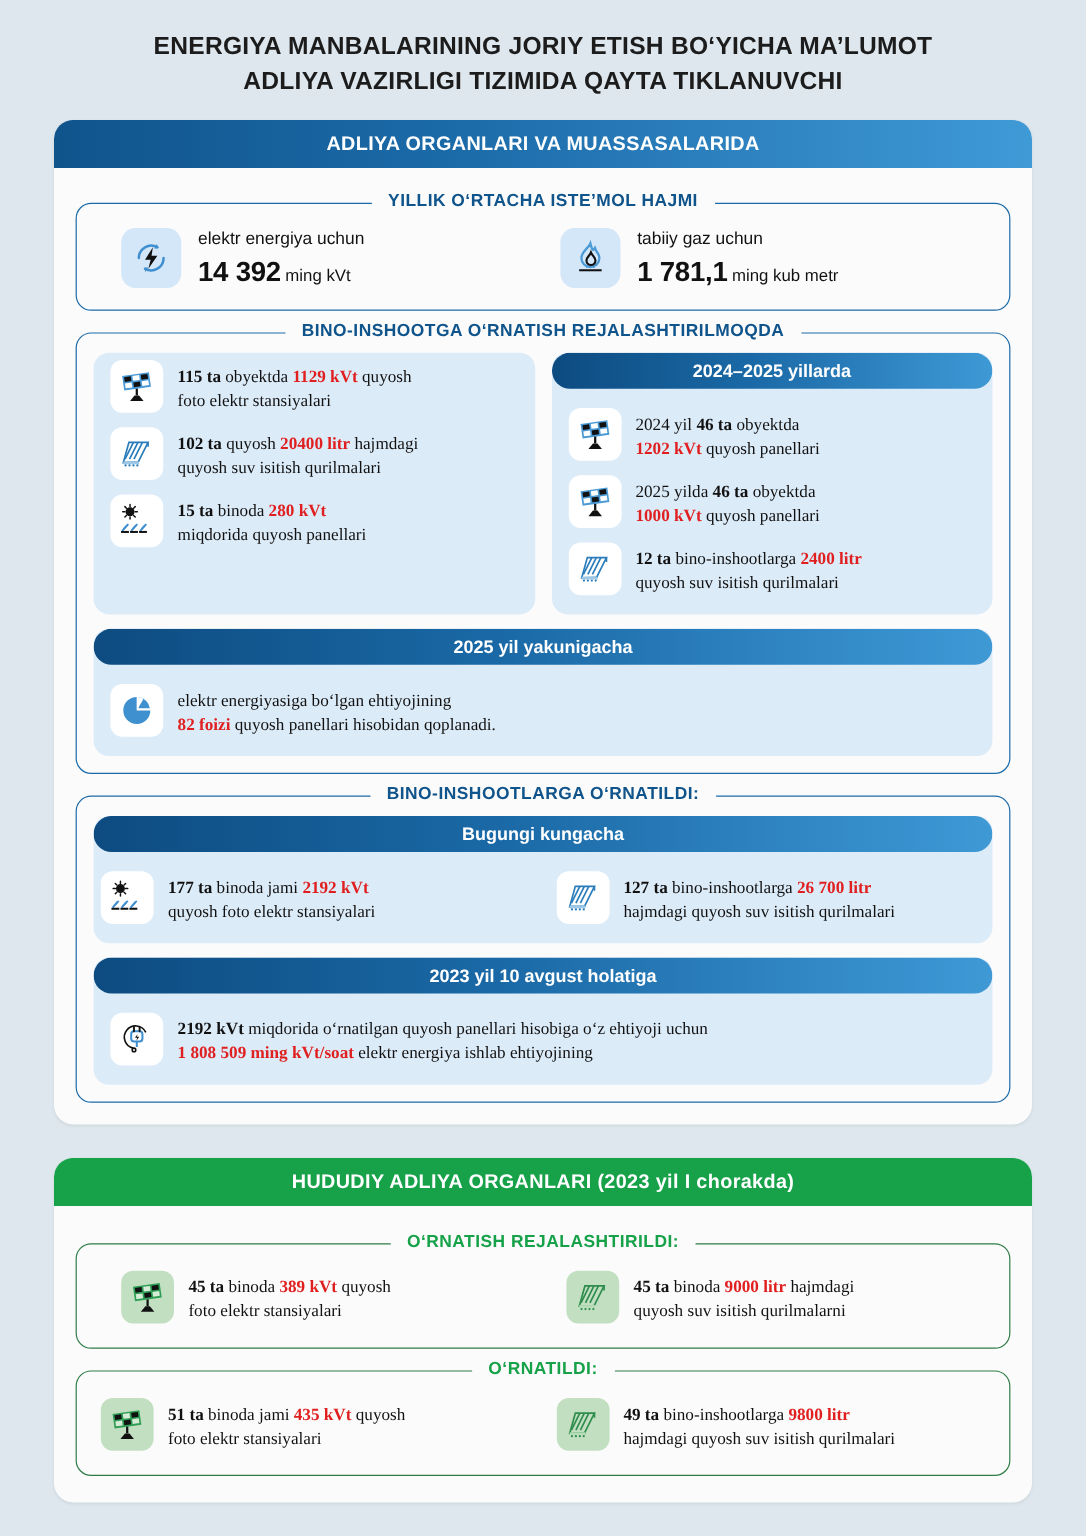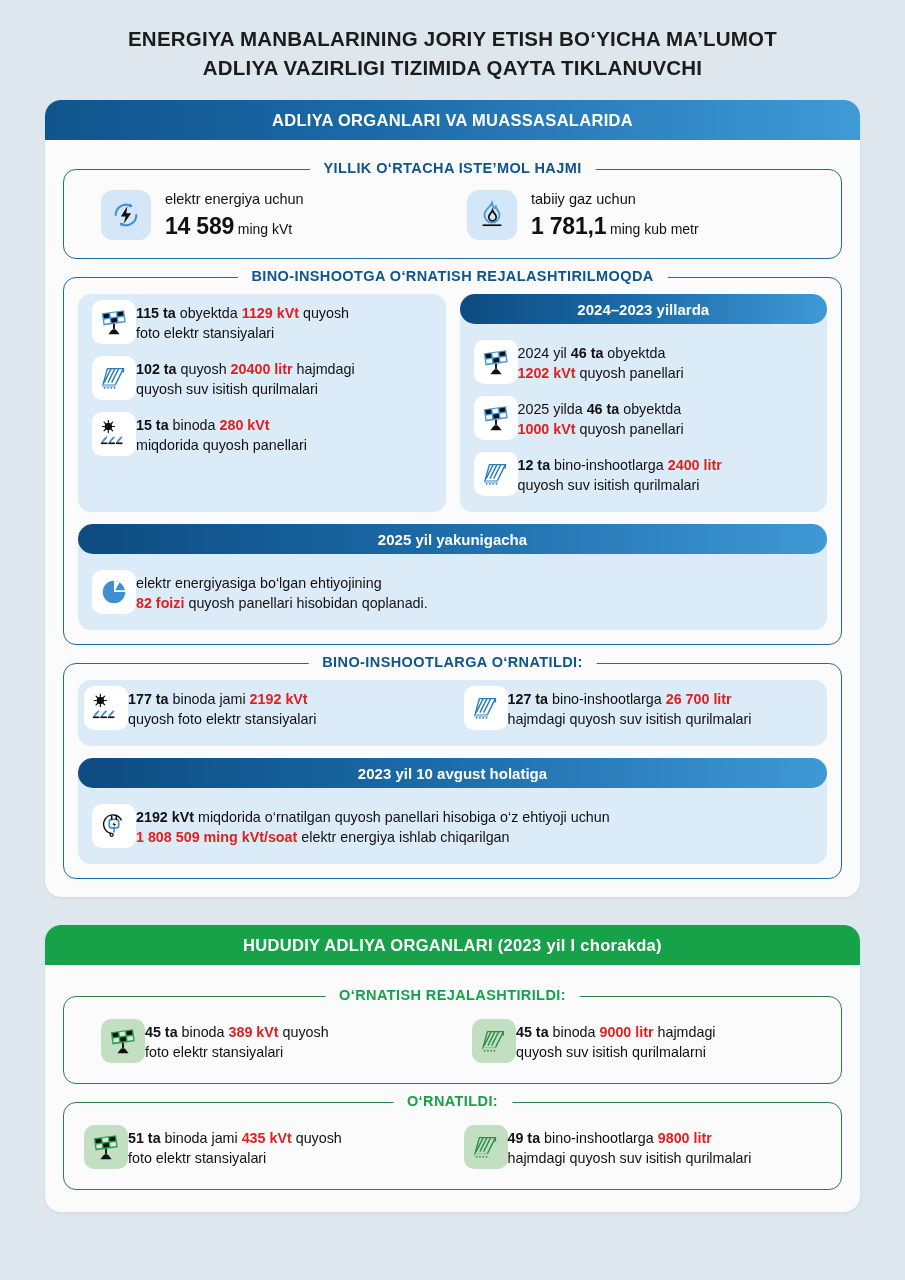--- a/index.html
+++ b/index.html
@@ -99,22 +99,24 @@
     background: linear-gradient(to right, #0d4b80 0%, #1a69a6 45%, #3e99d5 100%);
     margin: 0 0 10px 0;
   }
 
   .cols2 { display: flex; gap: 14px; }
   .cols2 > * { flex: 1 1 0; min-width: 0; }
 
   
   .item {
     display: flex;
-    align-items: center;
+    align-items: flex-end;
+    gap: 12px;
     padding: 6px 12px 6px 14px;
+    font-family: Liberation Serif, serif;
   }
   .item-text {
     font-size: 14.3px;
     line-height: 1.42;
     padding-top: 2px;
     color: #111;
   }
   .item-text b { font-weight: bold; }
   .item-text .hi { color: #e02020; font-weight: bold; }
 
@@ -164,21 +166,21 @@
               <path d="M5 16a11 11 0 0 1 16.5-9.5" fill="none" stroke="#3f8fd0" stroke-width="2.2" stroke-linecap="round"></path>
               <path d="M27 16a11 11 0 0 1-16.5 9.5" fill="none" stroke="#3f8fd0" stroke-width="2.2" stroke-linecap="round"></path>
               <path d="M21 3.5l1.5 3.6-3.8.6z" fill="#3f8fd0"></path>
               <path d="M11 28.5l-1.5-3.6 3.8-.6z" fill="#3f8fd0"></path>
               <path d="M17.5 6.5l-7 11h5l-2 8 8-11.5h-5.2z" fill="#111"></path>
             </svg>
           </div>
           <div>
             <div class="consume-label">elektr energiya uchun</div>
             <div class="consume-value">
-              <span class="num">14 589</span>
+              <span class="num">14 392</span>
               <span class="unit">ming kVt</span>
             </div>
           </div>
         </div>
 
         <div class="consume-cell">
           <div class="icon-tile lightblue">
             <svg width="30" height="30" viewBox="0 0 32 32">
               <path d="M16 3c-2 5-8 7-8 13a8 8 0 0 0 16 0c0-4-3-5-4-9-1.5 2-2 4-4-4z" fill="none" stroke="#4a9ad6" stroke-width="2"></path>
               <path d="M16.5 11c-1 3-4 4.2-4 7.2a4 4 0 0 0 8 0c0-2.6-2.4-3.6-4-7.2z" fill="none" stroke="#111" stroke-width="1.9"></path>
@@ -259,21 +261,21 @@
                       <rect x="10" y="25" width="7" height="1.8"></rect>
                       <rect x="18" y="25" width="7" height="1.8"></rect>
                     </g>
                   </svg>
                 </span>
                 <span class="item-text"><b>15 ta</b><span> binoda </span><span class="hi">280 kVt</span><br><span>miqdorida quyosh panellari</span></span>
               </div>
             </div>
         </div>
         <div class="subcard">
-          <div class="sub-header">2024–2023 yillarda</div>
+          <div class="sub-header">2024–2025 yillarda</div>
           <div>
               <div class="item">
                 <span class="icon-tile">
                   <svg width="30" height="30" viewBox="0 0 32 32">
                     <g transform="rotate(-8 16 13)">
                       <rect x="4" y="5" width="24" height="13" fill="#4a9ad6"></rect>
                       <rect x="5.5" y="6.3" width="6" height="4.3" fill="#111"></rect>
                       <rect x="13" y="6.3" width="6" height="4.3" fill="#fff"></rect>
                       <rect x="20.5" y="6.3" width="6" height="4.3" fill="#111"></rect>
                       <rect x="5.5" y="12" width="6" height="4.3" fill="#fff"></rect>
@@ -341,20 +343,21 @@
               <span class="item-text"><span>elektr energiyasiga bo‘lgan ehtiyojining</span><br><span class="hi">82 foizi</span><span> quyosh panellari hisobidan qoplanadi.</span></span>
             </div>
           </div>
       </div>
     </div>
 
     <div class="group">
       <div class="group-legend">BINO-INSHOOTLARGA O‘RNATILDI:</div>
 
       <div class="subcard">
+        <div class="sub-header">Bugungi kungacha</div>
         <div class="plain-row">
             <div class="item">
               <span class="icon-tile">
                 <svg width="30" height="30" viewBox="0 0 32 32">
                   <circle cx="10" cy="8" r="4" fill="#111"></circle>
                   <g stroke="#111" stroke-width="1.3" stroke-linecap="round">
                     <path d="M10 1.5v2M10 12.5v2M3.5 8h2M14.5 8h2M5.4 3.4l1.4 1.4M13.2 11.2l1.4 1.4M14.6 3.4l-1.4 1.4M6.8 11.2l-1.4 1.4"></path>
                   </g>
                   <g stroke="#3f8fd0" stroke-width="1.6">
                     <path d="M3 25l5.5-6M11 25l5.5-6M19 25l5.5-6"></path>
@@ -398,21 +401,21 @@
               <span class="icon-tile">
                 <svg width="30" height="30" viewBox="0 0 32 32">
                   <path d="M24 10a10 10 0 1 0-11 14" fill="none" stroke="#111" stroke-width="1.5"></path>
                   <circle cx="13.5" cy="25.5" r="1.6" fill="none" stroke="#111" stroke-width="1.4"></circle>
                   <rect x="11" y="9" width="10" height="9" rx="2.6" fill="none" stroke="#3f8fd0" stroke-width="1.8"></rect>
                   <path d="M13.5 9V5.5M18.5 9V5.5" stroke="#111" stroke-width="1.7" stroke-linecap="round"></path>
                   <path d="M16 18v5" stroke="#3f8fd0" stroke-width="1.8"></path>
                   <path d="M16.6 11.5l-2.2 3.2h1.9l-0.7 2.6 2.6-3.5h-2z" fill="#111"></path>
                 </svg>
               </span>
-              <span class="item-text"><b>2192 kVt</b><span> miqdorida o‘rnatilgan quyosh panellari hisobiga o‘z ehtiyoji uchun</span><br><span class="hi">1 808 509 ming kVt/soat</span><span> elektr energiya ishlab chiqarilgan</span></span>
+              <span class="item-text"><b>2192 kVt</b><span> miqdorida o‘rnatilgan quyosh panellari hisobiga o‘z ehtiyoji uchun</span><br><span class="hi">1 808 509 ming kVt/soat</span><span> elektr energiya ishlab ehtiyojining</span></span>
             </div>
           </div>
       </div>
     </div>
 
   </div>
 </section>
 
 <section class="panel panel-green">
   <div class="panel-header hdr-green">HUDUDIY ADLIYA ORGANLARI (2023 yil I chorakda)</div>

